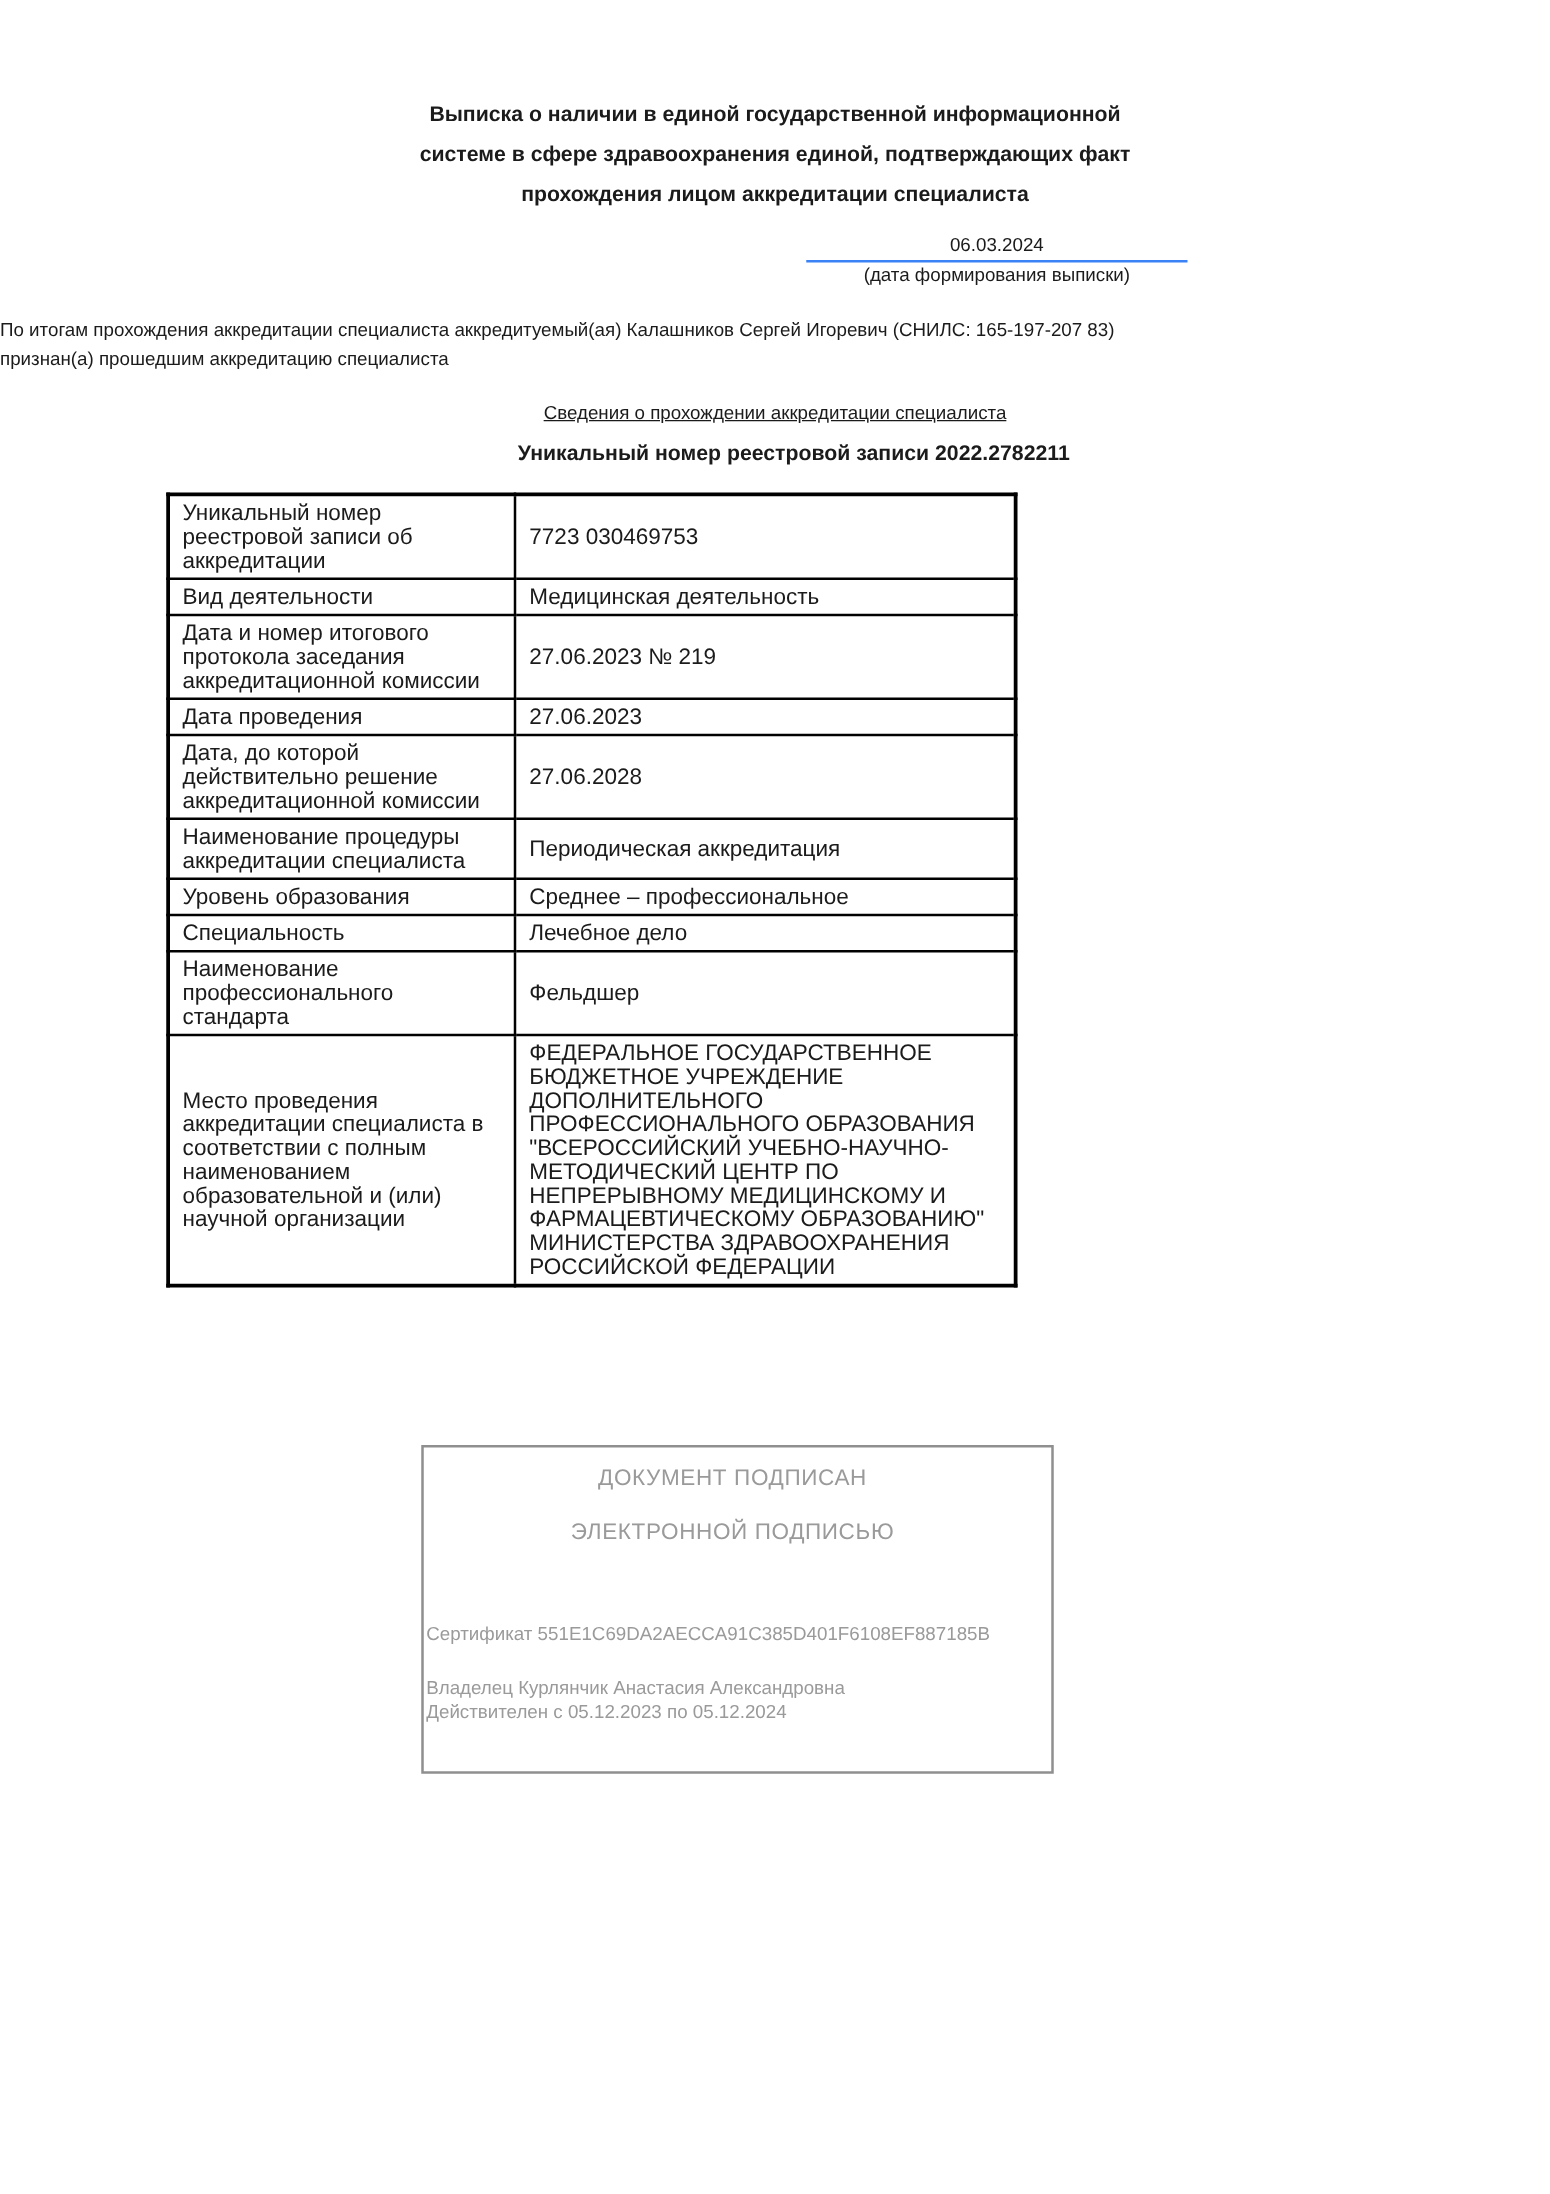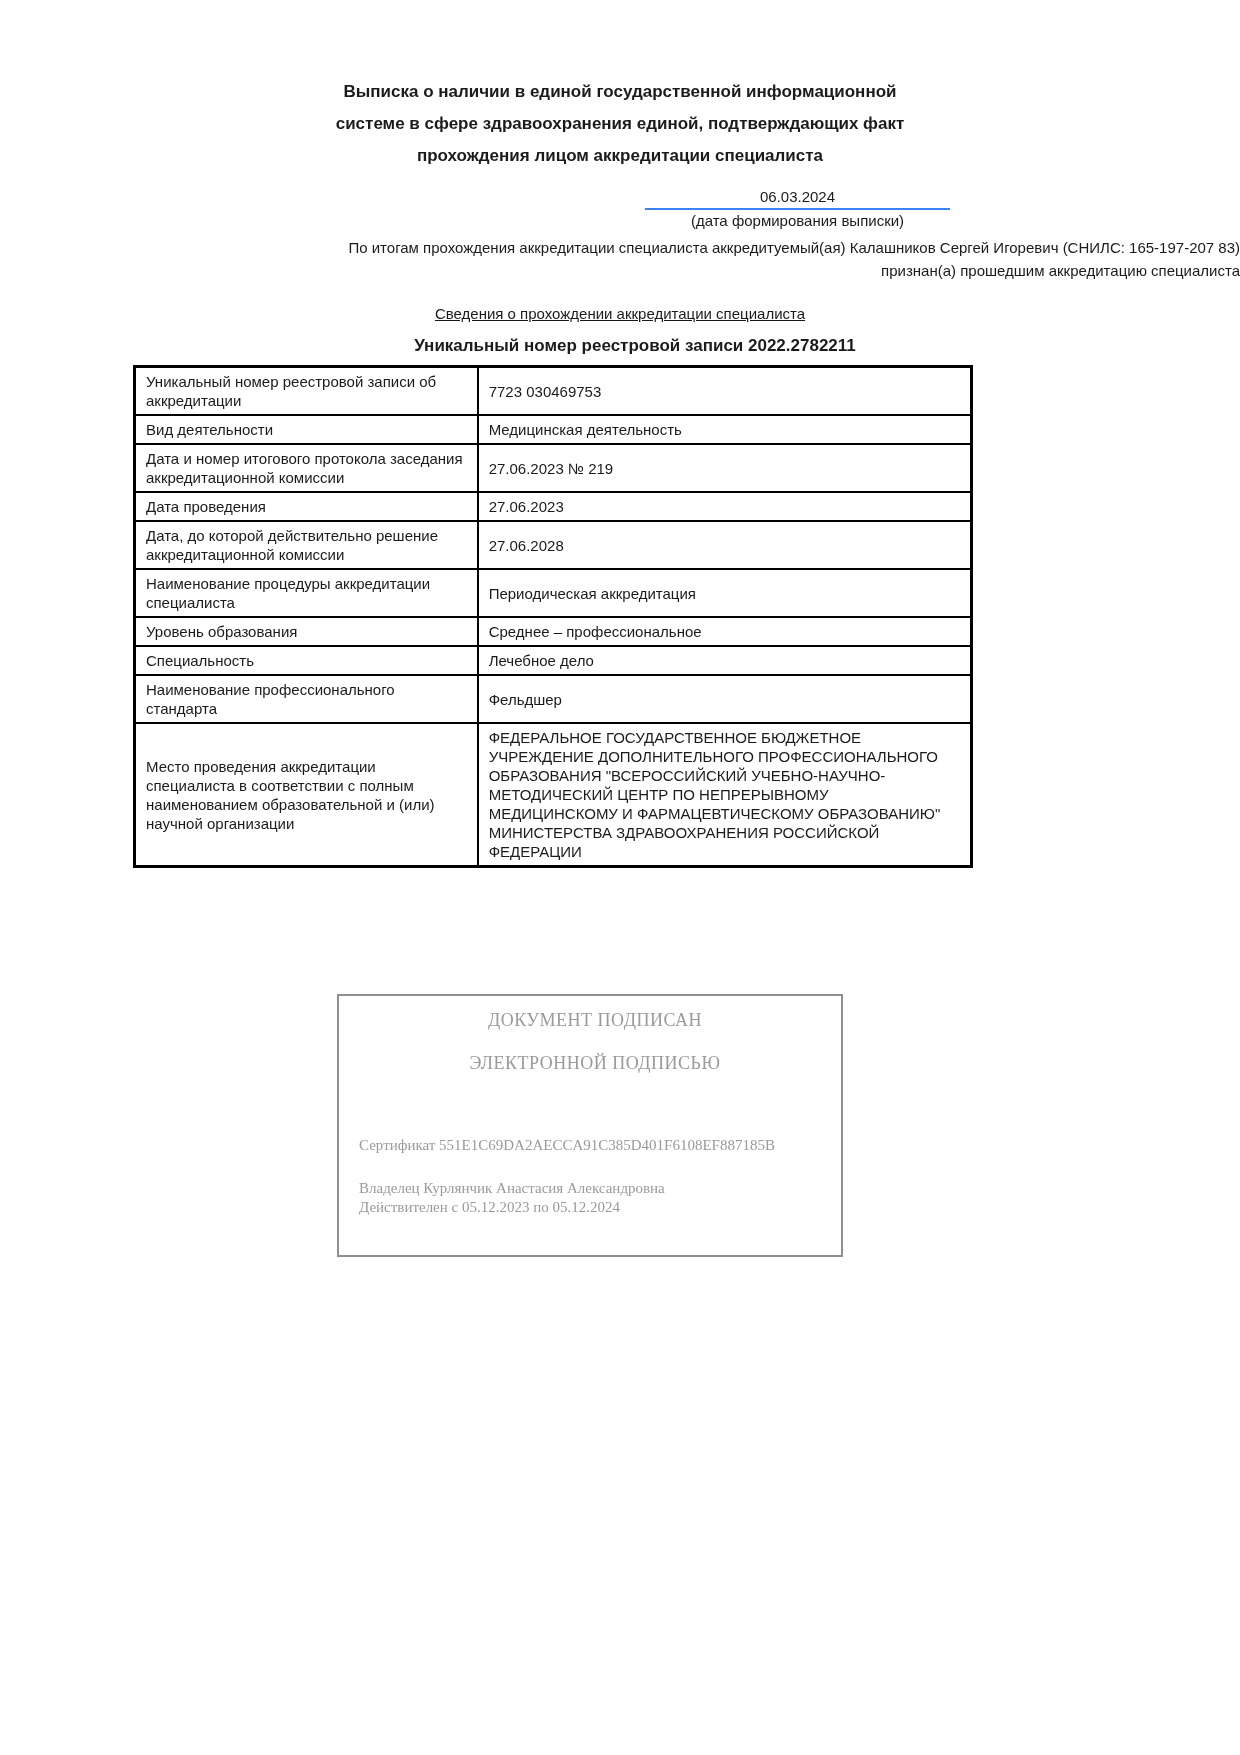--- a/index.html
+++ b/index.html
@@ -37,65 +37,64 @@
     padding-bottom:2px;
     border-bottom:2px solid #3b82f6;
     line-height:18px;
   }
   .date-caption{
     display:block;
     margin-top:2px;
     line-height:18px;
   }
   .intro{
-    margin-top:6px;
-    text-align:right;
+    margin-top:23px;
+    text-align:left;
     font-size:15px;
     line-height:23px;
   }
   .section-heading{
     margin-top:22px;
     text-align:center;
     font-size:15px;
     text-decoration:underline;
     line-height:20px;
   }
   .registry-heading{
     margin-top:11px;
     text-align:center;
     font-size:17px;
     font-weight:bold;
     line-height:22px;
     padding-left:30px;
   }
   table.acc-table{
-    margin:8px 0 0 133px;
-    width:840px;
+    margin:20px 0 0 133px;
+    width:681px;
     border-collapse:collapse;
     table-layout:fixed;
     border:3px solid var(--table-border);
-    font-size:15px;
+    font-size:18px;
   }
   table.acc-table col.c1{width:41%;}
   table.acc-table col.c2{width:59%;}
   table.acc-table td{
     border:2px solid var(--table-border);
     padding:4px 10px;
     line-height:19px;
     vertical-align:middle;
     word-wrap:break-word;
   }
   .signature-box{
     margin:126px 0 0 337px;
     width:506px;
     height:263px;
     border:2px solid var(--sig-border);
     color:var(--sig-text);
-    padding:13px 10px 12px 20px;
-    font-family:Liberation Serif, serif;
+    padding:13px 10px 12px 2px;
   }
   .sig-heading{
     text-align:center;
     font-size:18px;
     line-height:22px;
     letter-spacing:0.5px;
   }
   .sig-heading.second{margin-top:21px;}
   .sig-line{
     font-size:15px;

